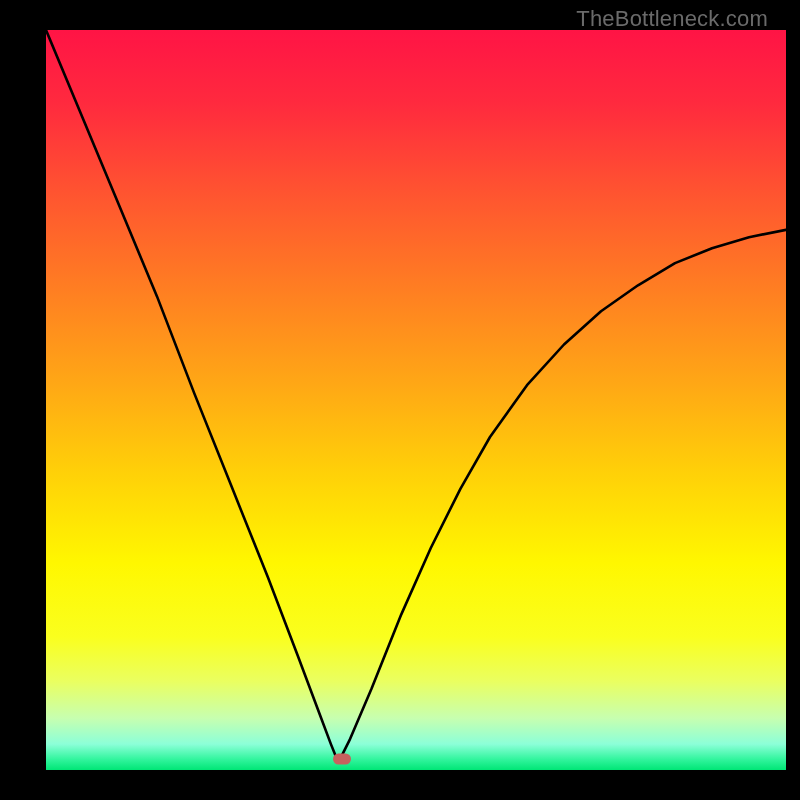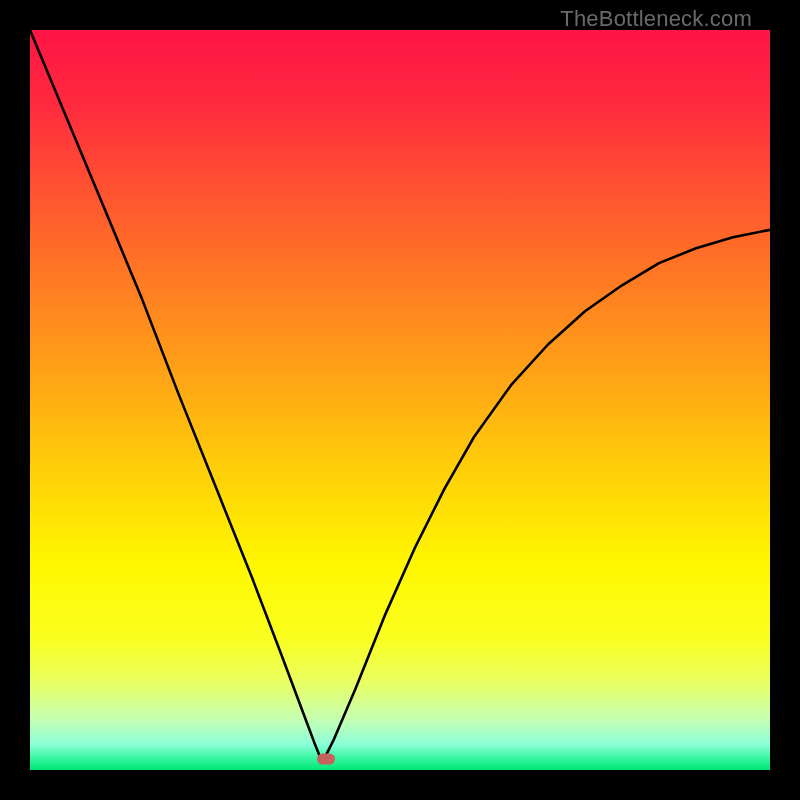--- a/index.html
+++ b/index.html
@@ -7,21 +7,21 @@
     padding: 0;
     width: 800px;
     height: 800px;
     overflow: hidden;
     background: #000;
     font-family: Arial, Helvetica, sans-serif;
   }
   .frame {
     position: absolute;
     top: 0;
-    left: 0;
+    left: 16px;
     width: 780px;
     height: 800px;
     background: #000;
   }
   .plot-area {
     position: absolute;
     top: 30px;
     left: 30px;
     width: 740px;
     height: 740px;

